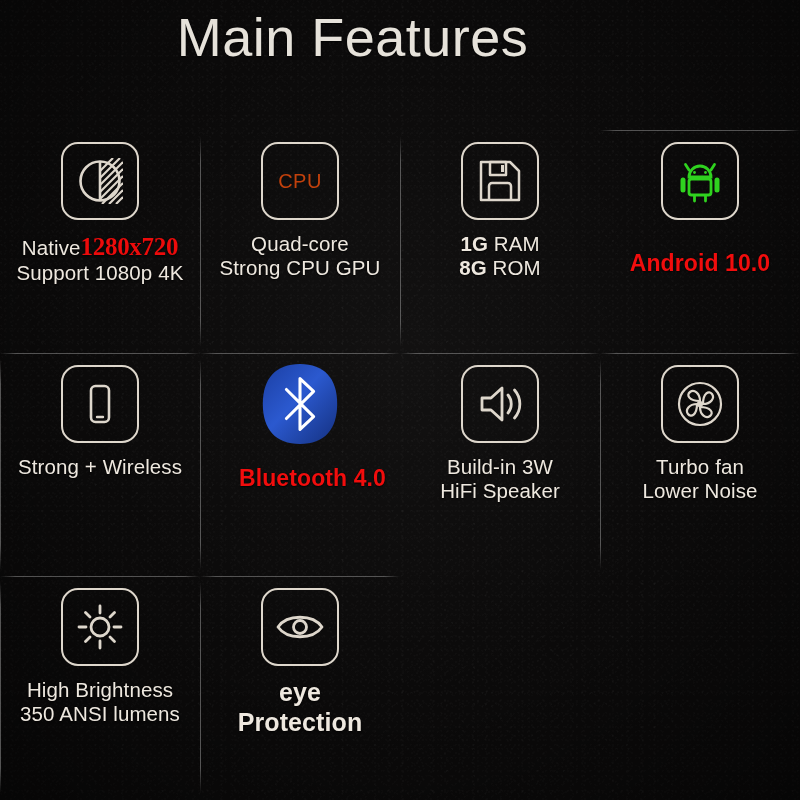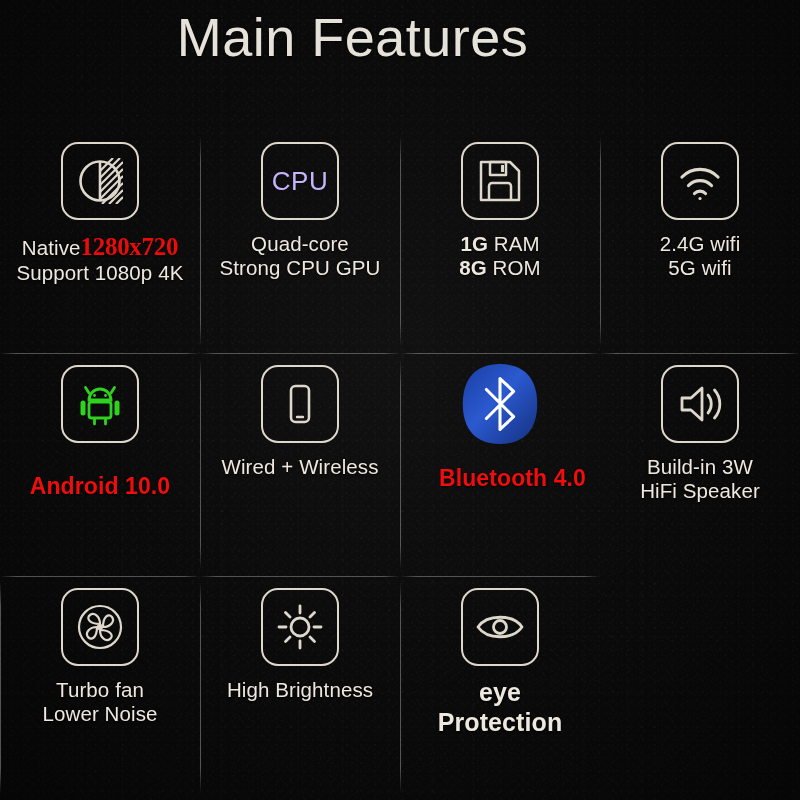--- a/index.html
+++ b/index.html
@@ -156,21 +156,21 @@
         </svg>
       </div>
       <div class="caption">
         <span class="line"><span>Native</span><span class="red-big">1280x720</span></span>
         <span class="line">Support 1080p 4K</span>
       </div>
     </div>
 
     <div class="cell vline">
       <div class="iconbox">
-        <span style="font-size:26px;color:#c4b5fd;letter-spacing:.5px;line-height:1;">CPU</span>
+        <span style="font-size:20px;color:#c2410c;letter-spacing:.5px;line-height:1;">CPU</span>
       </div>
       <div class="caption">
         <span class="line">Quad-core</span>
         <span class="line">Strong CPU GPU</span>
       </div>
     </div>
 
     <div class="cell vline">
       <div class="iconbox">
         <svg width="46" height="46" viewBox="0 0 46 46" fill="none" stroke="#ded7cc" stroke-width="2.5" stroke-linejoin="round">
@@ -179,34 +179,20 @@
           <path d="M24 7 H27 V14 H24 Z" fill="#ded7cc" stroke="none"></path>
           <path d="M12 42 V28 a3 3 0 0 1 3 -3 H31 a3 3 0 0 1 3 3 V42"></path>
         </svg>
       </div>
       <div class="caption">
         <span class="line"><span class="bold">1G</span> <span>RAM</span></span>
         <span class="line"><span class="bold">8G</span> <span>ROM</span></span>
       </div>
     </div>
 
-    <div class="cell vline">
-      <div class="iconbox">
-        <svg width="46" height="42" viewBox="0 0 46 42" fill="none" stroke="#ded7cc" stroke-width="3.2" stroke-linecap="round">
-          <path d="M5 17 A25 25 0 0 1 41 17"></path>
-          <path d="M11.5 25.5 A16 16 0 0 1 34.5 25.5"></path>
-          <path d="M17.5 33.5 A7.5 7.5 0 0 1 28.5 33.5"></path>
-          <circle cx="23" cy="38.5" r="1.6" fill="#ded7cc" stroke="none"></circle>
-        </svg>
-      </div>
-      <div class="caption">
-        <span class="line">2.4G wifi</span>
-        <span class="line">5G wifi</span>
-      </div>
-    </div>
 
     <div class="cell hline">
       <div class="iconbox">
         <svg width="48" height="48" viewBox="0 0 48 48" fill="none" stroke="#2fd21f" stroke-width="2.8" stroke-linecap="round">
           <path d="M13 13 L9.5 7.5"></path>
           <path d="M35 13 L38.5 7.5"></path>
           <path d="M13 20 A11 11 0 0 1 35 20 Z"></path>
           <circle cx="18.5" cy="15.5" r="1.4" fill="#2fd21f" stroke="none"></circle>
           <circle cx="29.5" cy="15.5" r="1.4" fill="#2fd21f" stroke="none"></circle>
           <rect x="13" y="22" width="22" height="16" rx="2.5"></rect>
@@ -222,21 +208,21 @@
     </div>
 
     <div class="cell vline hline">
       <div class="iconbox">
         <svg width="44" height="44" viewBox="0 0 44 44" fill="none" stroke="#ded7cc" stroke-width="2.6" stroke-linejoin="round">
           <rect x="13" y="4" width="18" height="36" rx="4.5"></rect>
           <line x1="19" y1="35" x2="25" y2="35" stroke-width="2.4" stroke-linecap="round"></line>
         </svg>
       </div>
       <div class="caption">
-        <span class="line">Wired + Wireless</span>
+        <span class="line">Strong + Wireless</span>
       </div>
     </div>
 
     <div class="cell vline hline">
       <div class="iconbox plain">
         <svg width="86" height="92" viewBox="0 0 86 92">
           <defs>
             <linearGradient id="btg" x1="0" y1="0" x2="1" y2="1">
               <stop offset="0%" stop-color="#1b3fa3"></stop>
               <stop offset="45%" stop-color="#2b59cf"></stop>
@@ -293,20 +279,21 @@
           <line x1="3" y1="24" x2="10" y2="24"></line>
           <line x1="38" y1="24" x2="45" y2="24"></line>
           <line x1="9.5" y1="9.5" x2="14" y2="14"></line>
           <line x1="34" y1="34" x2="38.5" y2="38.5"></line>
           <line x1="38.5" y1="9.5" x2="34" y2="14"></line>
           <line x1="14" y1="34" x2="9.5" y2="38.5"></line>
         </svg>
       </div>
       <div class="caption">
         <span class="line">High Brightness</span>
+        <span class="line">350 ANSI lumens</span>
       </div>
     </div>
 
     <div class="cell vline hline">
       <div class="iconbox">
         <svg width="50" height="34" viewBox="0 0 50 34" fill="none" stroke="#ded7cc" stroke-width="2.8" stroke-linejoin="round">
           <path d="M3 17 C12 4 38 4 47 17 C38 30 12 30 3 17 Z"></path>
           <circle cx="25" cy="17" r="6.5"></circle>
         </svg>
       </div>

